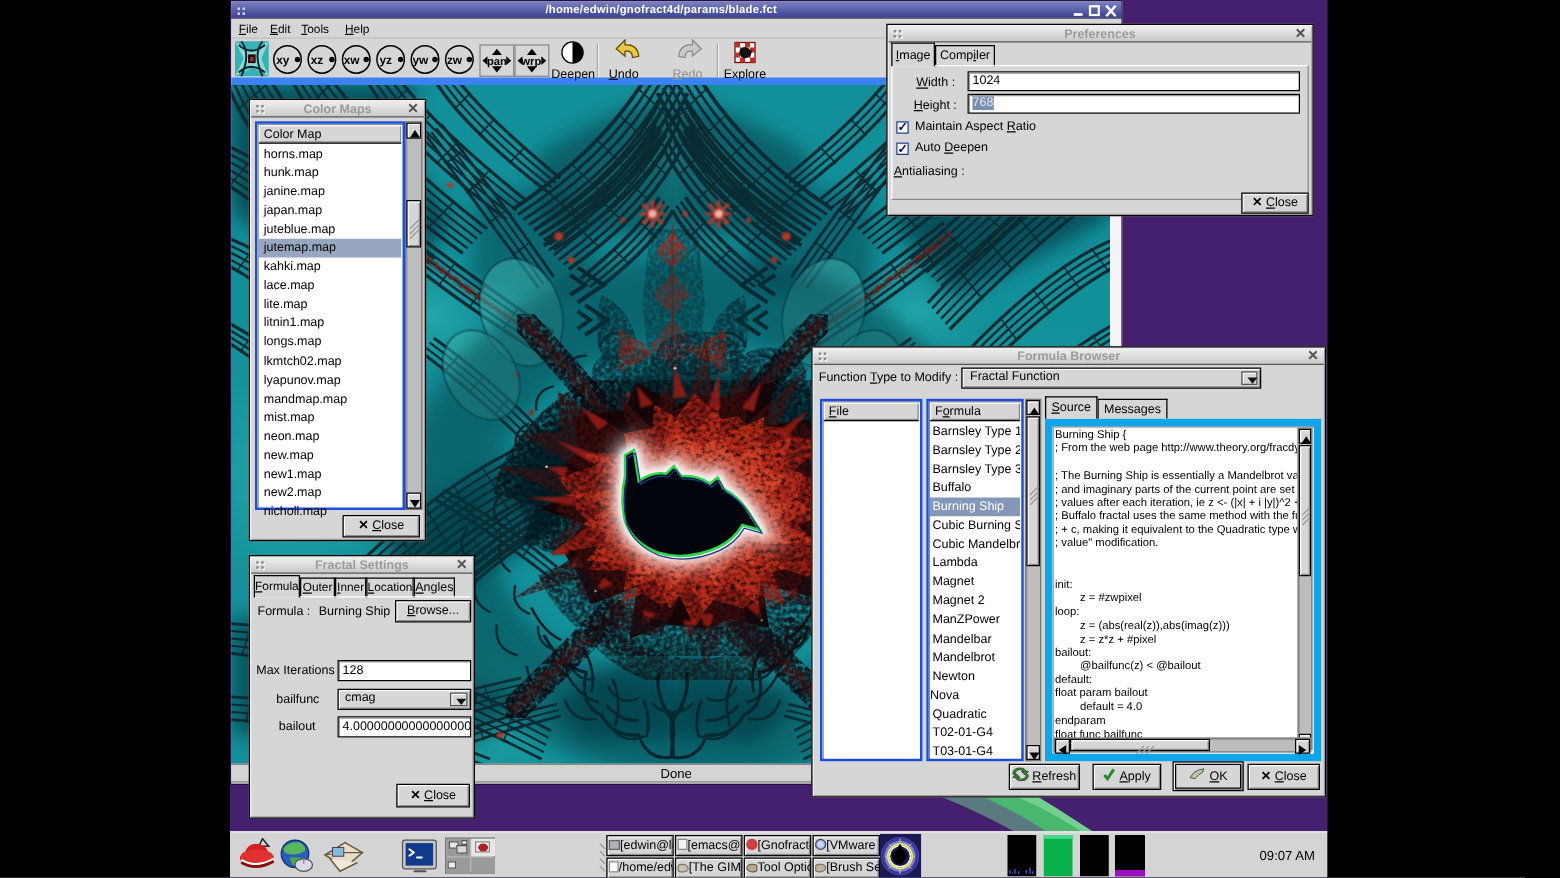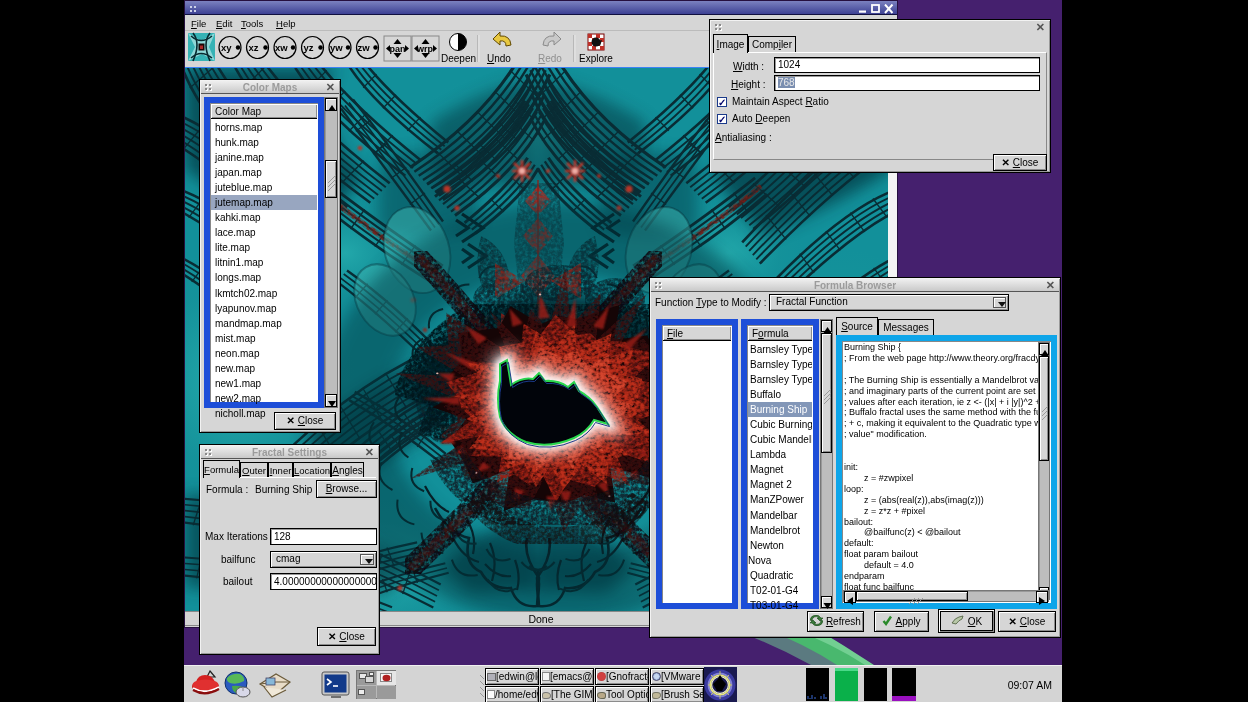--- a/index.html
+++ b/index.html
@@ -20,21 +20,21 @@
  box-shadow:inset 1px 1px 0 #999;font-size:10px;color:#000;padding-left:3px}
 .tab{position:absolute;background:#d6d6d6;border:1px solid #000;border-bottom:none;
  font-size:10px;text-align:center}
 .tabsel{background:#d6d6d6;z-index:3}
 u{text-decoration:underline;text-underline-offset:1px}
 .ck{position:absolute;width:10px;height:10px;background:#fff;border:1px solid #1a3a8a;font-size:10px;line-height:9px;font-weight:bold;color:#00046b;text-align:center}
 .lbl{position:absolute;font-size:10px;color:#000;white-space:nowrap}
 .combo{position:absolute;background:#d6d6d6;border:1px solid #000;box-shadow:inset 1px 1px 0 #fff, inset -1px -1px 0 #8c8c8c;font-size:10px}
 .cArr{position:absolute;right:2px;top:2px;bottom:2px;width:16px;background:#d6d6d6;border:1px solid #555;box-shadow:inset 1px 1px 0 #fff;}
 .cArr:before{content:"";position:absolute;left:4px;top:4px;border:4px solid transparent;border-top:5px solid #111}
-.list{position:absolute;background:#fff;border:6px solid #1d4ed8;box-shadow:inset 1px 1px 0 #888}
+.list{position:absolute;background:#fff;border:2px solid #1d4ed8;box-shadow:inset 1px 1px 0 #888}
 .lhead{position:absolute;left:1px;top:1px;right:1px;height:15px;background:#d6d6d6;
  border-bottom:1px solid #000;box-shadow:inset 1px 1px 0 #fff,inset -1px -1px 0 #8c8c8c;
  font-size:10px;padding-left:4px;line-height:15px}
 .li{height:15.05px;font-size:10px;line-height:15px;padding-left:4px;white-space:nowrap;overflow:hidden}
 .lisel{background:#8397b8;color:#fff}
 .sb{position:absolute;background:#bdbdbd;border:1px solid #777;box-shadow:inset 1px 1px 0 #999}
 .sarr{position:absolute;width:100%;height:13px;background:#d6d6d6;border:1px solid #000;box-shadow:inset 1px 1px 0 #fff}
 .thumb{position:absolute;left:0;width:100%;background:#d6d6d6;border:1px solid #000;box-shadow:inset 1px 1px 0 #fff,inset -1px -1px 0 #8c8c8c}
 </style></head><body>
 <div id="desk">
@@ -46,33 +46,34 @@
  </svg>
 
  <div id="mainwin" class="abs" style="left:0;top:0;width:714px;height:628px;background:#d6d6d6;border:1px solid #26103f">
   <div class="abs" style="left:0;top:0;width:100%;height:14px;background:linear-gradient(#7b82c0,#3d4194);border-bottom:1px solid #101040">
     <div class="dots" style="top:5px">
           <i style="left:0;top:0;background:#cdd1e8;box-shadow:none"></i>
           <i style="left:4px;top:0;background:#cdd1e8;box-shadow:none"></i>
           <i style="left:0;top:4px;background:#cdd1e8;box-shadow:none"></i>
           <i style="left:4px;top:4px;background:#cdd1e8;box-shadow:none"></i>
         </div>
+    <div style="position:absolute;left:0;right:24px;top:1px;text-align:center;color:#fff;font-weight:bold;font-size:9px;letter-spacing:0.2px">/home/edwin/gnofract4d/params/blade.fct</div>
     <svg style="position:absolute;right:3px;top:3px" width="36" height="10" viewBox="0 0 36 10">
       <rect x="1" y="6.5" width="7" height="2.2" fill="#fff"></rect>
       <rect x="14" y="1" width="7" height="7" fill="none" stroke="#fff" stroke-width="1.8"></rect>
       <path d="M27,0.5 L34.5,9 M34.5,0.5 L27,9" stroke="#fff" stroke-width="2"></path>
     </svg>
   </div>
   <div id="menubar" class="abs" style="left:0;top:14px;width:100%;height:16px;background:#d6d6d6;border-bottom:1px solid #bbb;font-size:9.5px">
     <span style="position:absolute;left:6px;top:3px"><u>F</u>ile</span>
     <span style="position:absolute;left:31px;top:3px"><u>E</u>dit</span>
     <span style="position:absolute;left:56px;top:3px"><u>T</u>ools</span>
     <span style="position:absolute;left:91px;top:3px"><u>H</u>elp</span>
   </div>
-  <div id="toolbar" class="abs" style="left:0;top:30px;width:100%;height:37px;background:#d6d6d6;border-bottom:1px solid #3b82f6">
+  <div id="toolbar" class="abs" style="left:0;top:30px;width:100%;height:37px;background:#d6d6d6;border-bottom:6px solid #3b82f6">
    <svg width="440" height="37" viewBox="0 0 440 37" style="position:absolute;left:0;top:0">
 
      <rect x="3" y="2" width="27" height="28" fill="#35b2b5"></rect>
      <path d="M3,2 l13,8 l14,-8 l-6,14 l6,14 l-13,-7 l-14,7 l7,-14 z" fill="#8fd8d8"></path>
      <g stroke="#072a30" stroke-width="1.6" fill="none">
       <path d="M6,5 Q16,14 27,5"></path>
             <path d="M6,27 Q16,18 27,27"></path>
       <path d="M8,2 Q16,12 8,30"></path>
             <path d="M25,2 Q17,12 25,30"></path>
      </g>
@@ -665,20 +666,21 @@
   <div class="combo" style="left:70px;top:106px;width:107px;height:17px">
         <span style="position:absolute;left:5px;top:1px">cmag</span>
    <span class="cArr" style="width:14px"></span>
       </div>
   <div class="lbl" style="left:23px;top:131px">bailout</div>
   <div class="entry" style="left:70px;top:128px;width:107px;height:17px;line-height:15px;font-size:10px">4.00000000000000000</div>
   <div class="btn" style="left:117px;top:182px;width:59px;height:19px;line-height:17px"><b>✕</b> <u>C</u>lose</div>
  </div>
 
  <div class="win" style="left:525px;top:19px;width:342px;height:154px">
+  <div class="dtitle">Preferences</div>
   <div class="dots">
         <i style="left:0;top:0"></i>
         <i style="left:4px;top:0"></i>
         <i style="left:0;top:4px"></i>
         <i style="left:4px;top:4px"></i>
       </div>
   <div class="dx">✕</div>
   <div class="tab tabsel" style="left:3px;top:14px;width:35px;height:19px;line-height:19px"><u>I</u>mage</div>
   <div class="tab" style="left:38px;top:16px;width:48px;height:17px;line-height:16px">Comp<u>i</u>ler</div>
   <div style="position:absolute;left:3px;top:32px;width:334px;height:108px;border:1px solid #fff;border-right-color:#888;border-bottom-color:#888"></div>

